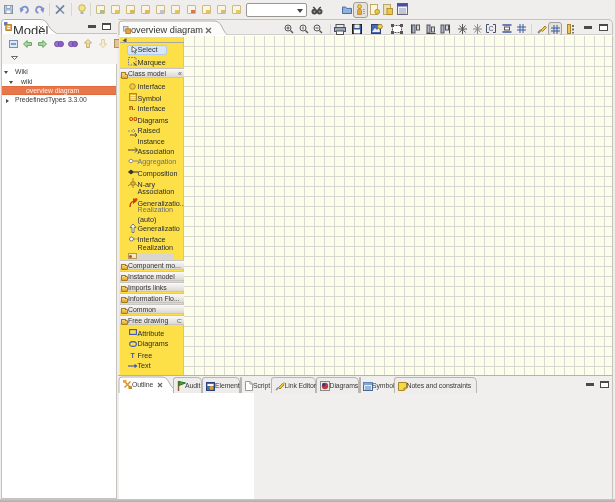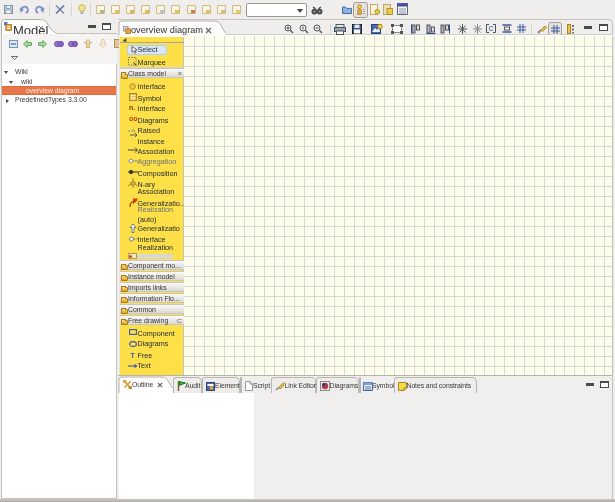--- a/index.html
+++ b/index.html
@@ -468,21 +468,21 @@
     <div class="phead" style="top:277.5px">
         <span class="fold"><span class="folder"></span></span>
         <span class="ptx">Free drawing</span>
         <span style="position:absolute;right:2px;top:0;color:#555;font-size:7px">⊂</span>
       </div>
 
     <svg class="abs" style="left:9px;top:292px" width="8" height="6" viewBox="0 0 8 6">
         <rect x="0.6" y="0.6" width="6.8" height="4.8" fill="none" stroke="#3a55c0" stroke-width="1.1"></rect>
       </svg>
     <div class="pitem" style="top:291.5px">
-        <span class="plabel">Component</span>
+        <span class="plabel">Attribute</span>
       </div>
     <svg class="abs" style="left:9px;top:303.5px" width="8" height="6" viewBox="0 0 8 6">
         <ellipse cx="4" cy="3" rx="3.4" ry="2.4" fill="none" stroke="#3a55c0" stroke-width="1.1"></ellipse>
       </svg>
     <div class="pitem" style="top:301.5px">
         <span class="plabel">Diagrams</span>
       </div>
     <div class="abs" style="left:10.5px;top:314.5px;font-size:7px;color:#3a55c0;font-weight:bold">T</div>
     <div class="pitem" style="top:313.5px">
         <span class="plabel">Free</span>

